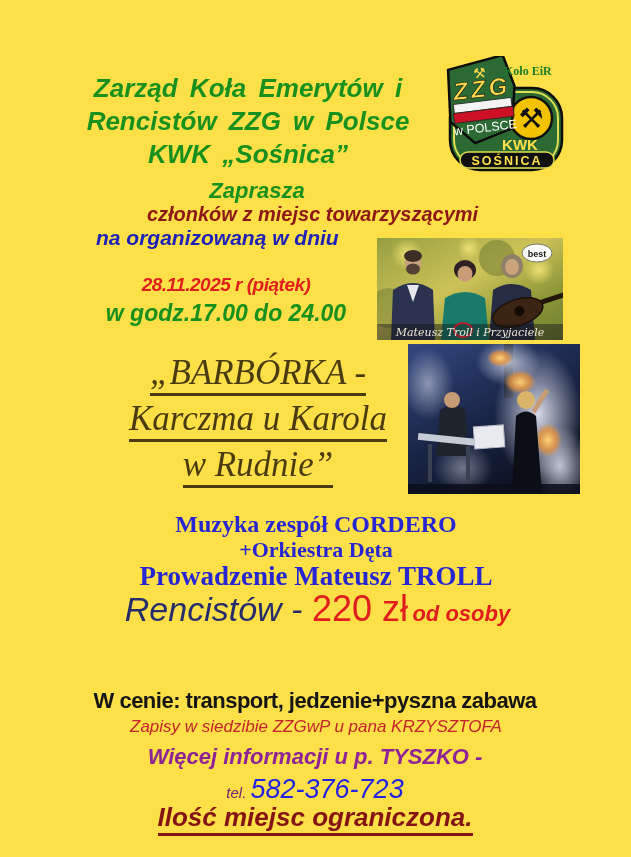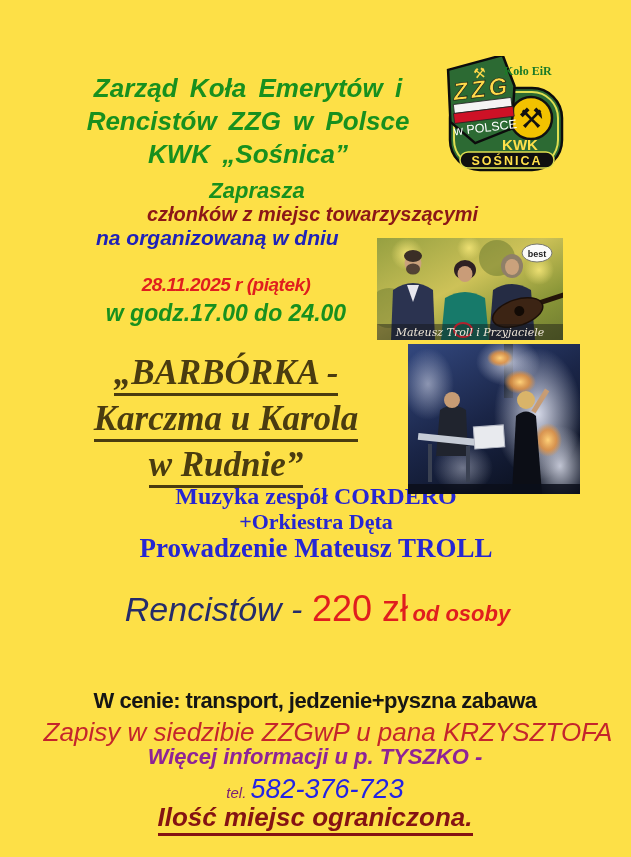--- a/index.html
+++ b/index.html
@@ -12,36 +12,36 @@
   .org{left:42px;top:72px;width:412px;color:var(--green);font-weight:bold;font-style:italic;
        font-size:26px;line-height:33px;word-spacing:5px;}
   .invite{left:42px;top:178px;width:430px;color:var(--green);font-weight:bold;font-style:italic;font-size:22px;}
   .audience{left:30px;top:203px;width:565px;color:var(--darkred);font-weight:bold;font-style:italic;font-size:20px;}
   .occasion{left:96px;top:226px;color:var(--blue);font-weight:bold;font-style:italic;font-size:21px;}
 
   .date{left:40px;top:266px;width:372px;color:var(--red);font-weight:bold;font-style:italic;
         font-size:19px;letter-spacing:-0.5px;margin-top:8px;}
   .time{left:40px;top:300px;width:372px;color:var(--green);font-weight:bold;font-style:italic;font-size:23px;}
 
-  .title{left:8px;top:350px;width:436px;color:var(--olive);font-family:"Liberation Serif",serif;
-         font-weight:bold;font-style:italic;font-size:35px;line-height:46px;}
+  .title{left:40px;top:350px;width:436px;color:var(--olive);font-family:"Liberation Serif",serif;
+         font-weight:normal;font-style:italic;font-size:35px;line-height:46px;}
   .title .u{border-bottom:3px solid currentColor;padding-bottom:1px;display:inline-block;line-height:38px;}
 
-  .music{left:60px;top:484px;width:512px;color:var(--royal);font-family:"Liberation Serif",serif;
+  .music{left:60px;top:512px;width:512px;color:var(--royal);font-family:"Liberation Serif",serif;
          font-weight:bold;font-size:24px;line-height:25px;}
   .music .l2{font-size:22px;}
   .music .l3{font-size:27px;margin-top:2px;}
 
   .price{left:30px;top:588px;width:575px;white-space:nowrap;}
   .price .lbl{color:var(--navy);font-style:italic;font-size:34px;}
   .price .val{color:var(--red);font-size:36px;}
   .price .suf{color:var(--red);font-style:italic;font-weight:bold;font-size:22px;}
 
   .included{left:25px;top:688px;width:580px;color:var(--black);font-weight:bold;font-size:22px;letter-spacing:-0.5px;}
-  .signup{left:38px;top:717px;width:580px;color:var(--crimson);font-style:italic;font-size:26px;}
+  .signup{left:26px;top:717px;width:580px;color:var(--crimson);font-style:italic;font-size:17px;}
   .info{left:25px;top:744px;width:580px;color:var(--purple);font-weight:bold;font-style:italic;font-size:22px;}
   .telline{left:25px;top:774px;width:580px;}
   .telline .pfx{color:var(--telpurple);font-style:italic;font-size:15px;}
   .telline .num{color:var(--phoneblue);font-style:italic;font-size:27px;}
   .note{left:25px;top:802px;width:580px;color:var(--notered);font-weight:bold;font-style:italic;font-size:26px;}
   .note .u{border-bottom:3px solid currentColor;padding-bottom:0px;display:inline-block;}
 
   
   .logo{left:436px;top:56px;width:132px;height:118px;}
   .logo svg{position:absolute;left:0;top:0;}

